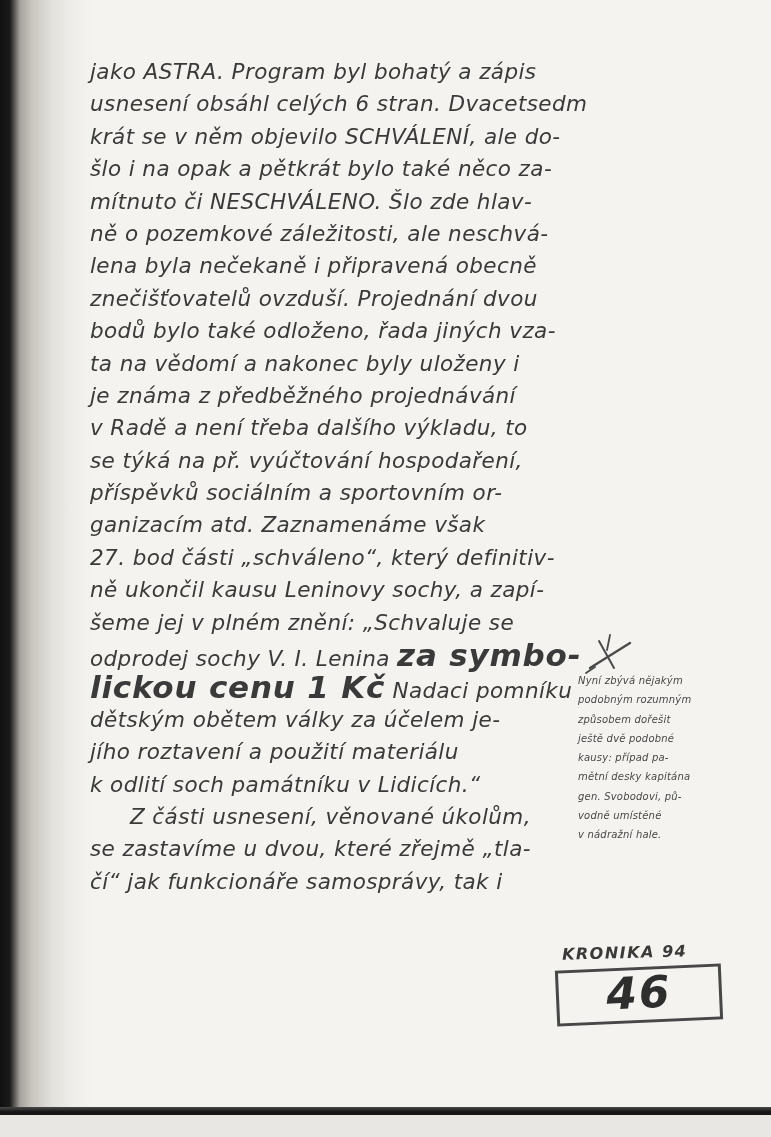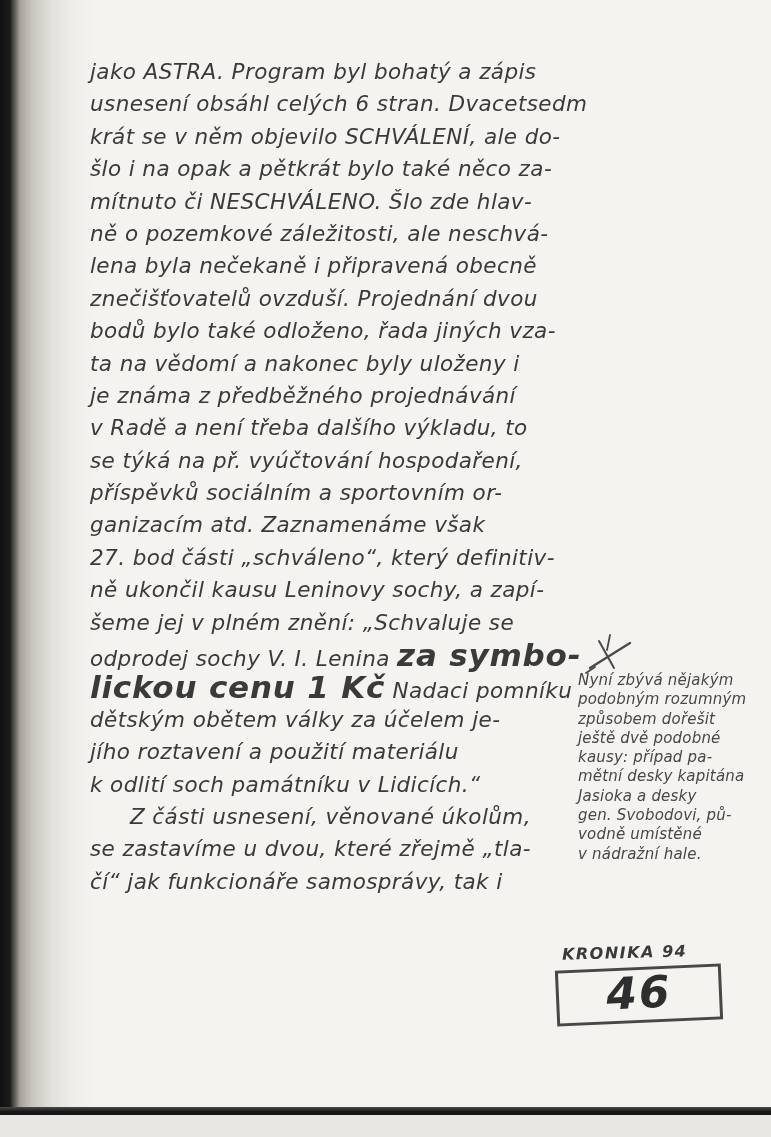--- a/index.html
+++ b/index.html
@@ -25,21 +25,21 @@
   .main-text {
     position: absolute; left: 90px; top: 56px; width: 480px;
     font-size: 21.5px; line-height: 32.4px;
     font-style: italic; color: #3a3a3a; letter-spacing: 0.4px;
   }
   .line { white-space: nowrap; height: 32.4px; overflow: visible; }
   .line .seg-b { font-weight: bold; font-size: 31px; letter-spacing: 0.8px; }
   .line.indent { padding-left: 40px; }
   .margin-note {
     position: absolute; left: 578px; top: 671px; width: 188px;
-    font-size: 15px; line-height: 19.3px;
+    font-size: 10px; line-height: 19.3px;
     font-style: italic; color: #474747; letter-spacing: 0.2px;
   }
   .margin-mark {
     position: absolute; left: 583px; top: 632px; width: 52px; height: 44px;
   }
   .kronika-label {
     position: absolute; left: 562px; top: 943px;
     font-size: 16px; font-weight: bold; font-style: italic;
     letter-spacing: 1.5px; color: #3a3a3a;
     transform: rotate(-1.5deg);
@@ -102,21 +102,20 @@
     </svg>
   </div>
 
   <div class="margin-note">
     <div>Nyní zbývá nějakým</div>
     <div>podobným rozumným</div>
     <div>způsobem dořešit</div>
     <div>ještě dvě podobné</div>
     <div>kausy: případ pa-</div>
     <div>mětní desky kapitána</div>
-    <div>Jasioka a desky</div>
     <div>gen. Svobodovi, pů-</div>
     <div>vodně umístěné</div>
     <div>v nádražní hale.</div>
   </div>
 
   <div class="kronika-label">KRONIKA 94</div>
 
   <div class="page-box">
     <span class="page-number">46</span>
   </div>

